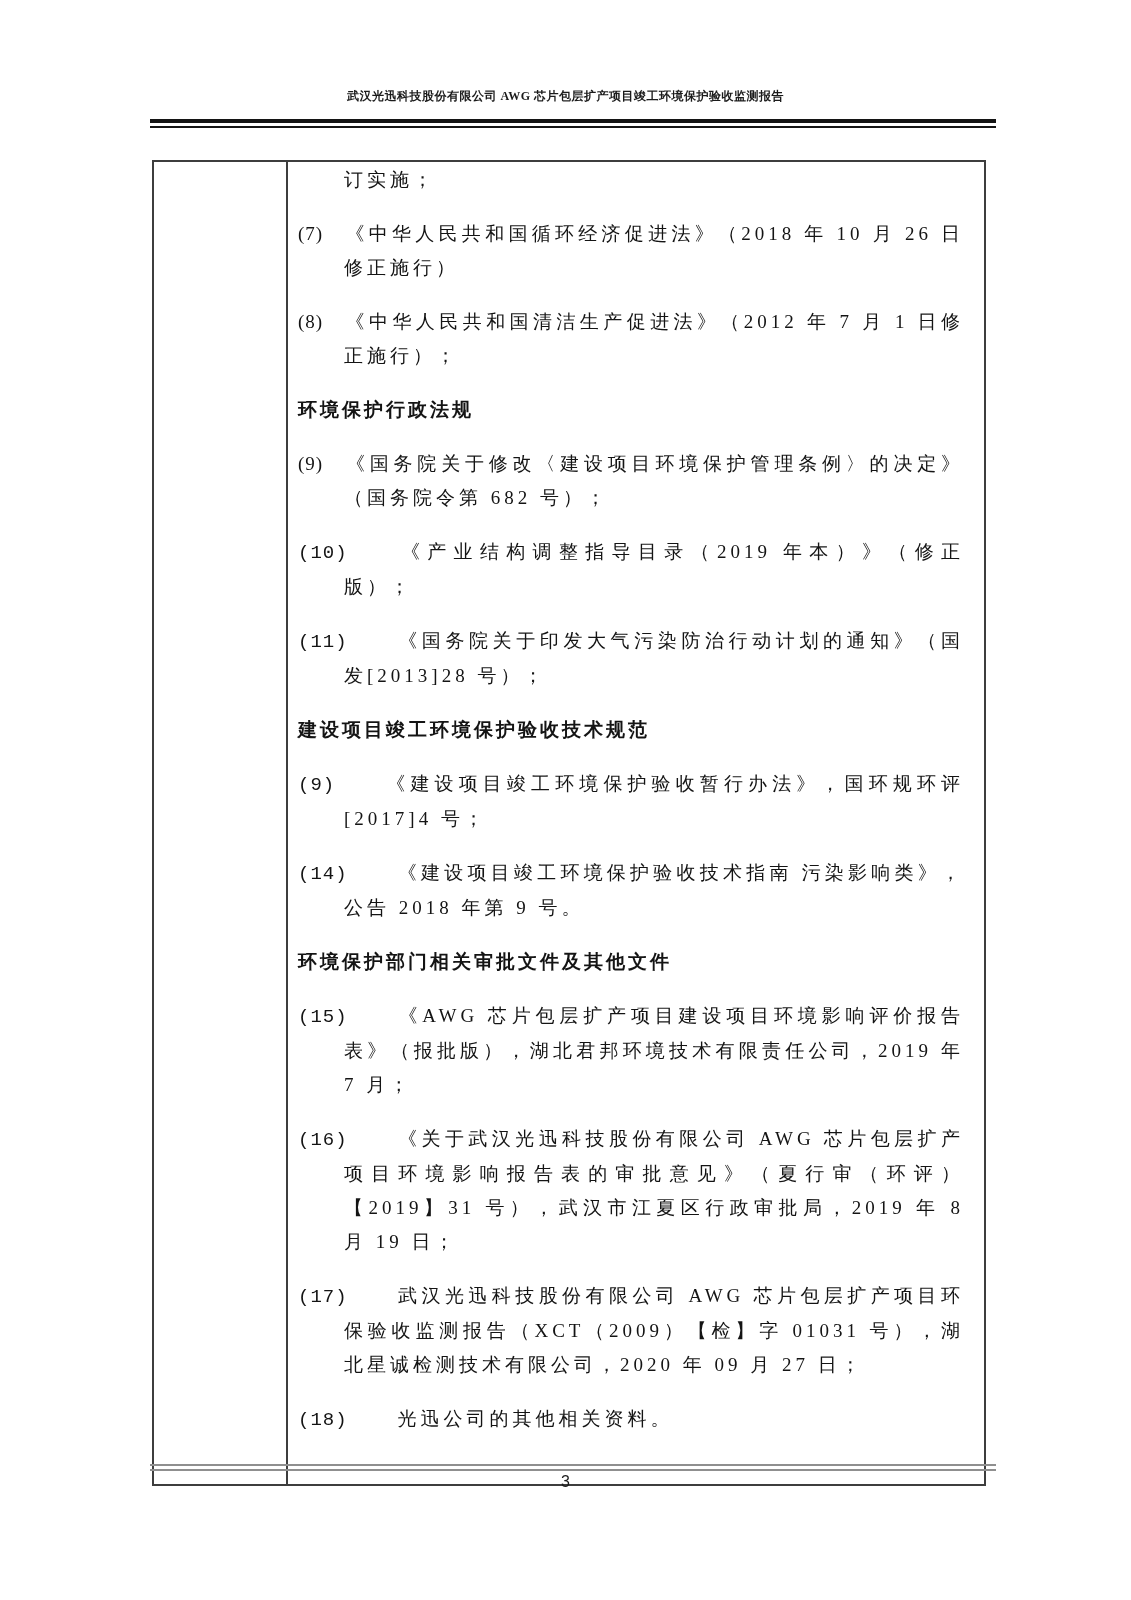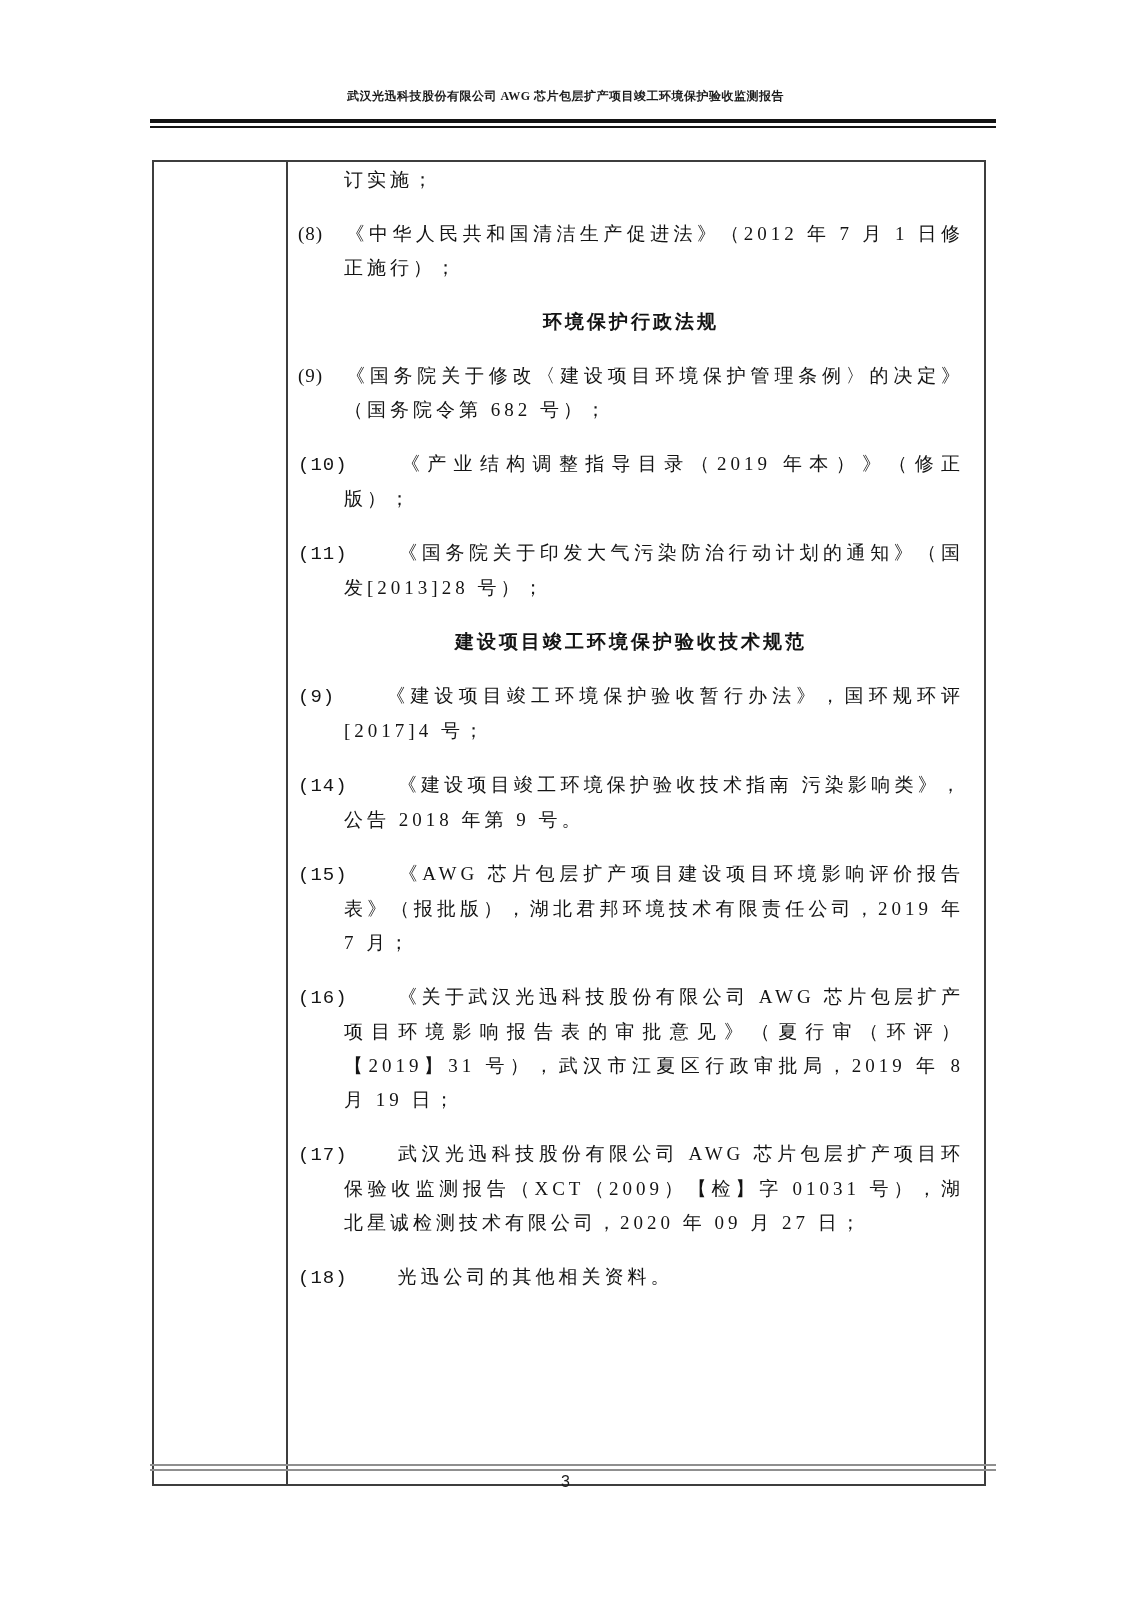--- a/index.html
+++ b/index.html
@@ -48,21 +48,21 @@
     text-align: justify;
     text-justify: inter-character;
     margin: 0 0 20px 0;
     color: #141414;
   }
   .para.item { padding-left: 46px; text-indent: -46px; }
   .para.continuation { padding-left: 46px; }
   .para.heading {
     font-weight: bold;
     letter-spacing: 3px;
-    text-align: center;
+    text-align: left;
   }
   .num { letter-spacing: 1px; }
   .num.gap-narrow { margin-right: 22px; }
   .num.gap-wide { margin-right: 50px; font-family: Liberation Mono, monospace; }
   .footer-rule {
     position: absolute; left: 150px; top: 1464px; width: 846px;
     height: 3px;
     border-top: 2px solid #8f8f8f;
     border-bottom: 2px solid #8f8f8f;
   }
@@ -79,28 +79,30 @@
 
 <div class="header-title">武汉光迅科技股份有限公司 AWG 芯片包层扩产项目竣工环境保护验收监测报告</div>
 
 <div class="header-rule"></div>
 
 <div class="doc-table">
   <div class="left-cell"></div>
   <div class="right-cell">
     <div>
         <div class="para continuation">订实施；</div>
+        <div class="para item"><span class="num gap-narrow">(7)</span><span>《中华人民共和国循环经济促进法》（2018 年 10 月 26 日修正施行）</span></div>
         <div class="para item"><span class="num gap-narrow">(8)</span><span>《中华人民共和国清洁生产促进法》（2012 年 7 月 1 日修正施行）；</span></div>
         <div class="para heading">环境保护行政法规</div>
         <div class="para item"><span class="num gap-narrow">(9)</span><span>《国务院关于修改〈建设项目环境保护管理条例〉的决定》（国务院令第 682 号）；</span></div>
         <div class="para item"><span class="num gap-wide">(10)</span><span>《产业结构调整指导目录（2019 年本）》（修正版）；</span></div>
         <div class="para item"><span class="num gap-wide">(11)</span><span>《国务院关于印发大气污染防治行动计划的通知》（国发[2013]28 号）；</span></div>
         <div class="para heading">建设项目竣工环境保护验收技术规范</div>
         <div class="para item"><span class="num gap-wide">(9)</span><span>《建设项目竣工环境保护验收暂行办法》，国环规环评[2017]4 号；</span></div>
         <div class="para item"><span class="num gap-wide">(14)</span><span>《建设项目竣工环境保护验收技术指南 污染影响类》，公告 2018 年第 9 号。</span></div>
+        <div class="para heading">环境保护部门相关审批文件及其他文件</div>
         <div class="para item"><span class="num gap-wide">(15)</span><span>《AWG 芯片包层扩产项目建设项目环境影响评价报告表》（报批版），湖北君邦环境技术有限责任公司，2019 年 7 月；</span></div>
         <div class="para item"><span class="num gap-wide">(16)</span><span>《关于武汉光迅科技股份有限公司 AWG 芯片包层扩产项目环境影响报告表的审批意见》（夏行审（环评）【2019】31 号），武汉市江夏区行政审批局，2019 年 8 月 19 日；</span></div>
         <div class="para item"><span class="num gap-wide">(17)</span><span>武汉光迅科技股份有限公司 AWG 芯片包层扩产项目环保验收监测报告（XCT（2009）【检】字 01031 号），湖北星诚检测技术有限公司，2020 年 09 月 27 日；</span></div>
         <div class="para item"><span class="num gap-wide">(18)</span><span>光迅公司的其他相关资料。</span></div>
       </div>
   </div>
 </div>
 
 <div class="footer-rule"></div>
 

